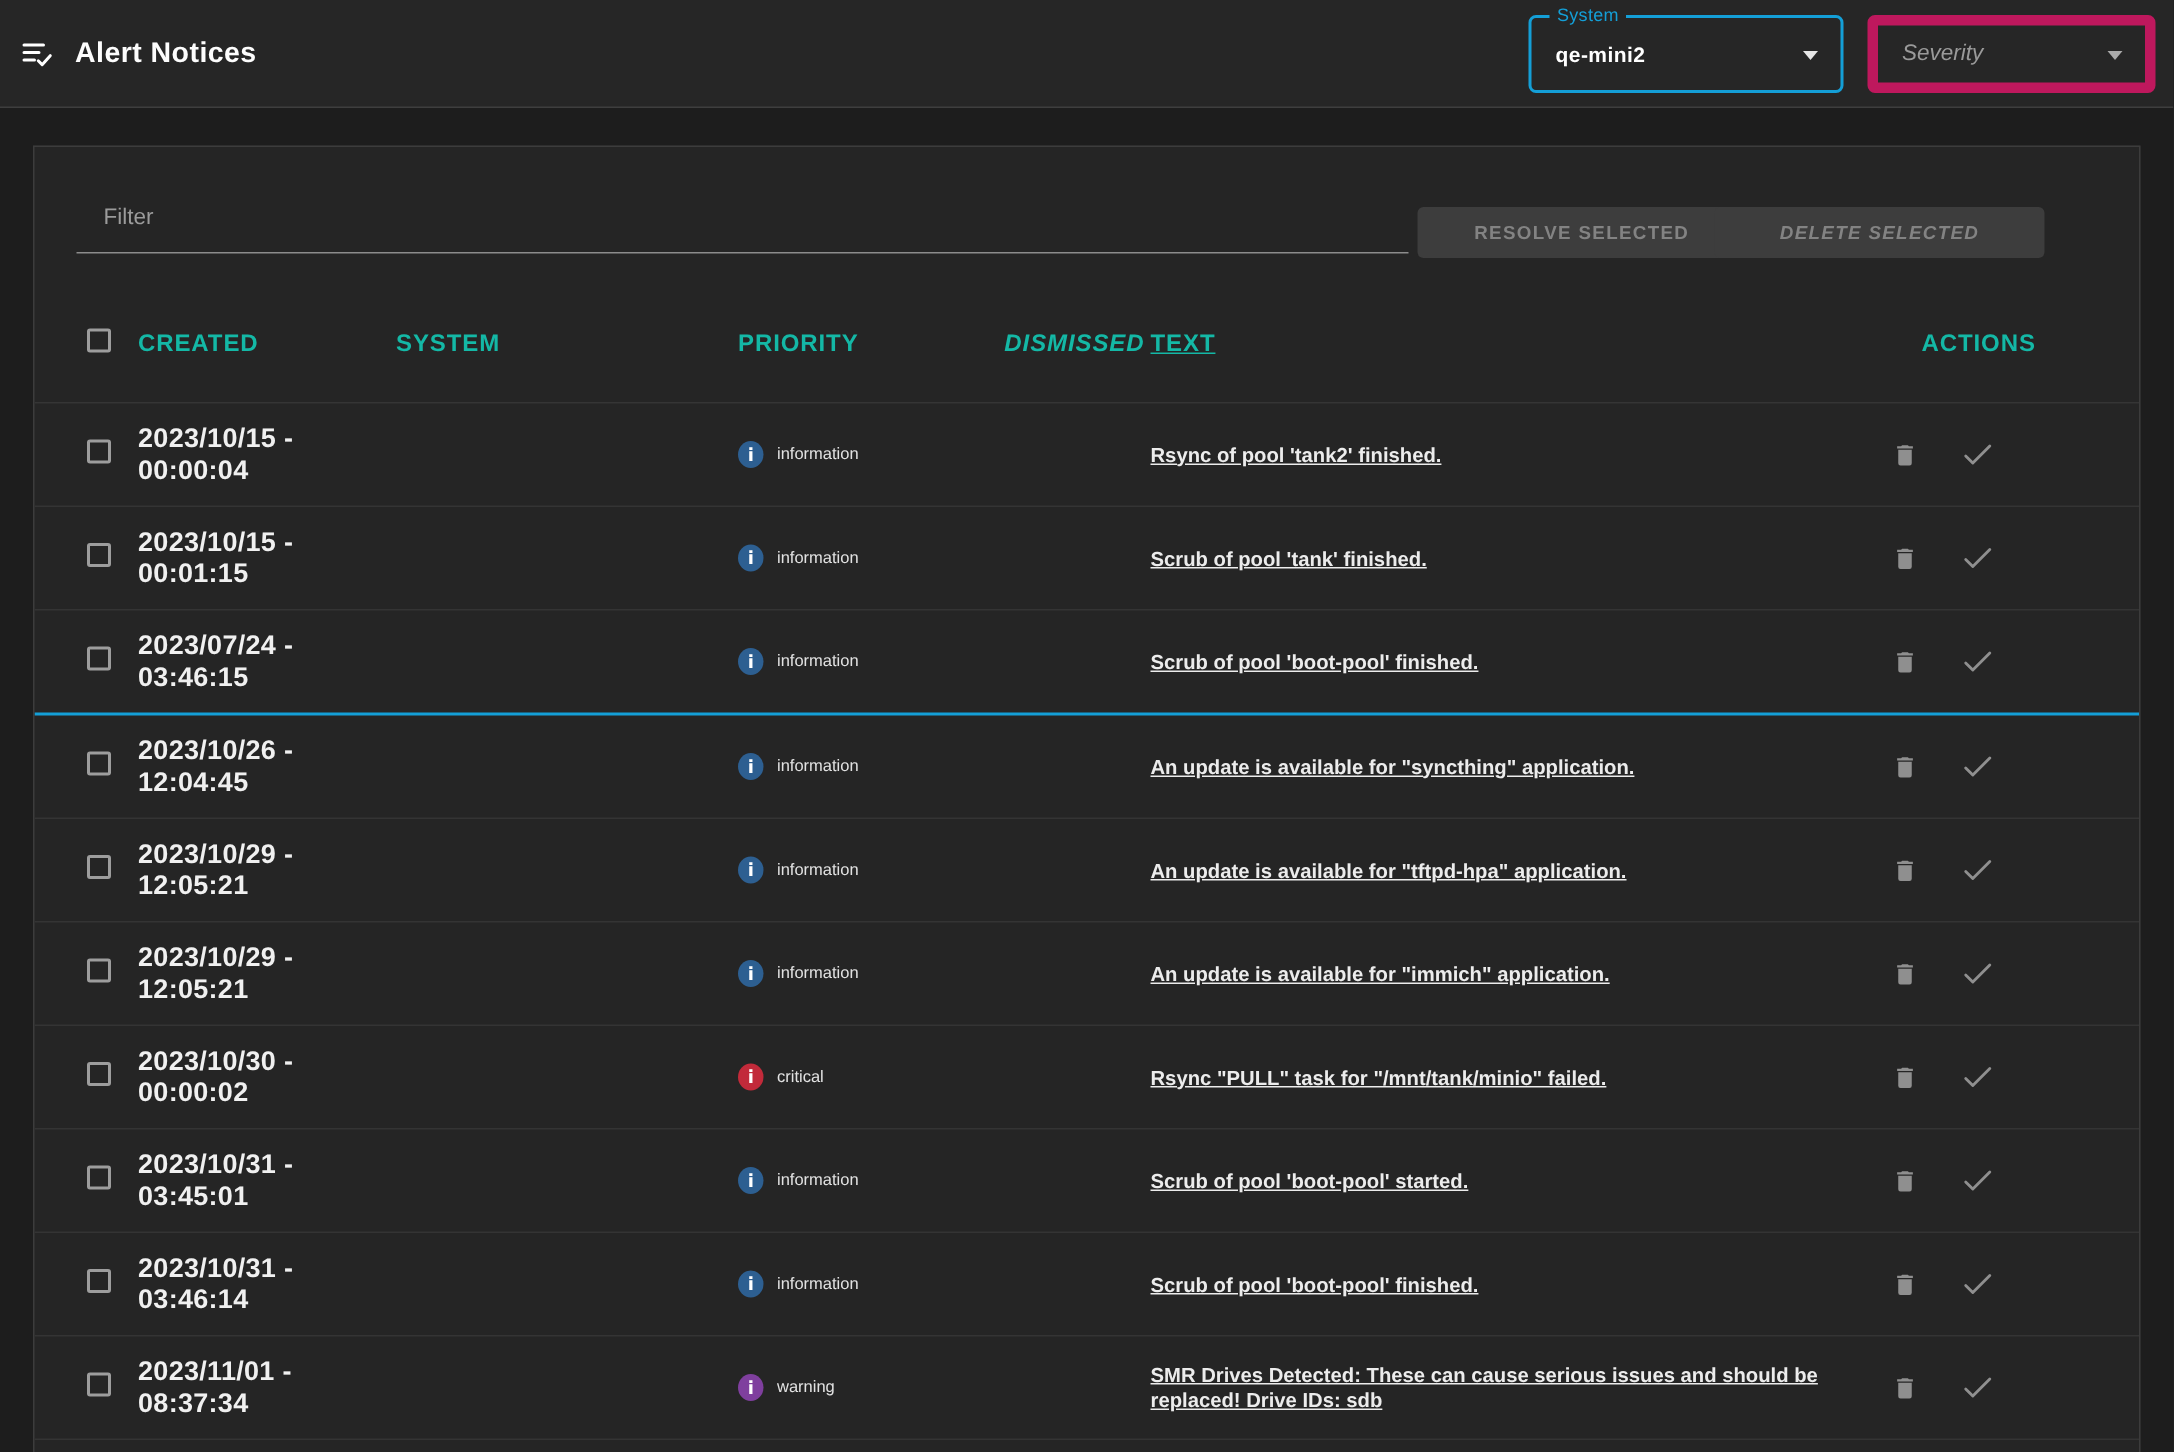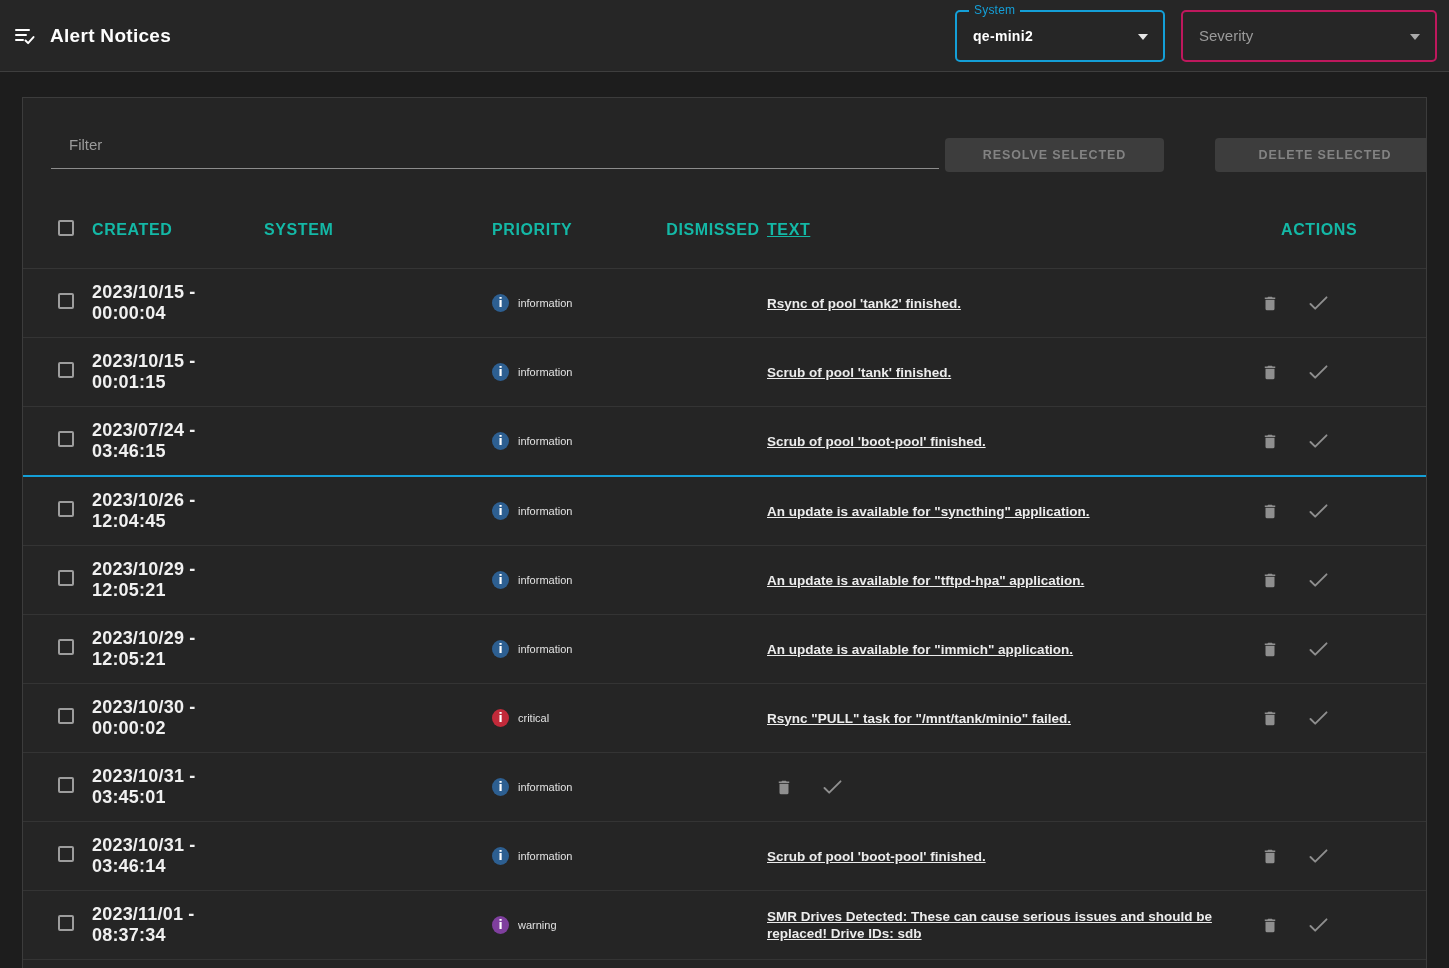--- a/index.html
+++ b/index.html
@@ -26,21 +26,21 @@
 
   .select-box {
     position: relative;
     height: 52px;
     border-radius: 5px;
     display: flex;
     align-items: center;
     cursor: pointer;
   }
   .select-system { width: 210px; border: 2px solid #149fd7; }
-  .select-severity { width: 256px; border: 2px solid #be185d; }
+  .select-severity { width: 192px; border: 7px solid #be185d; font-style: italic; }
   .float-label {
     position: absolute;
     top: -9px; left: 12px;
     font-size: 12px;
     color: #149fd7;
     background: #262626;
     padding: 0 5px;
     letter-spacing: .2px;
   }
   .select-value { margin-left: 16px; font-size: 14px; font-weight: 700; color: #ffffff; letter-spacing: .3px; }
@@ -88,38 +88,38 @@
     border: none;
     border-radius: 4px;
     color: #838383;
     font-family: "Liberation Sans", sans-serif;
     font-size: 12.5px;
     font-weight: 700;
     letter-spacing: .9px;
     cursor: pointer;
   }
   .btn-resolve { left: 922px; width: 219px; }
-  .btn-delete  { left: 1192px; width: 220px; }
+  .btn-delete  { left: 1120px; width: 220px; font-style: italic; }
 
   
   .thead, .trow {
     display: flex;
     align-items: center;
     padding-left: 35px;
     padding-right: 35px;
   }
   .thead { height: 78px; border-bottom: 1px solid #353535; }
   .trow  { height: 69px; border-bottom: 1px solid #343434; }
   .trow.accent { border-bottom: 2px solid #149fd7; height: 70px; }
 
   .c-check     { width: 34px; }
   .c-created   { width: 172px; }
   .c-system    { width: 228px; }
   .c-priority  { width: 171px; display: flex; align-items: center; gap: 9px; }
-  .c-dismissed { width: 104px; text-align: center; padding-right: 4px; }
+  .c-dismissed { width: 104px; text-align: right; padding-right: 4px; font-style: italic; }
   .c-text      { flex: 1; padding-right: 20px; text-decoration: underline; }
   .c-actions   { width: 110px; display: flex; align-items: center; }
 
   .th {
     font-size: 16px;
     font-weight: 700;
     letter-spacing: .6px;
     color: #14b8a6;
   }
 
@@ -394,20 +394,21 @@
       </div>
       <div class="trow">
         <div class="c-check"><span class="checkbox"></span></div>
         <div class="c-created cell-created">2023/10/31 - 03:45:01</div>
         <div class="c-system"></div>
         <div class="c-priority">
           <span class="pri-icon" style="background:#2d5f91">i</span>
           <span class="pri-label">information</span>
         </div>
         <div class="c-dismissed"></div>
+        <div class="c-text cell-text">Scrub of pool 'boot-pool' started.</div>
         <div class="c-actions">
           <button class="icon-btn">
             <span style="display:inline-flex;">
               <svg width="18" height="19" viewBox="0 0 24 24">
                 <path fill="#8f8f8f" d="M19 4h-3.5l-1-1h-5l-1 1H5v2h14M6 19a2 2 0 0 0 2 2h8a2 2 0 0 0 2-2V7H6v12z"></path>
               </svg>
             </span>
           </button>
           <button class="icon-btn">
             <span style="display:inline-flex;">

